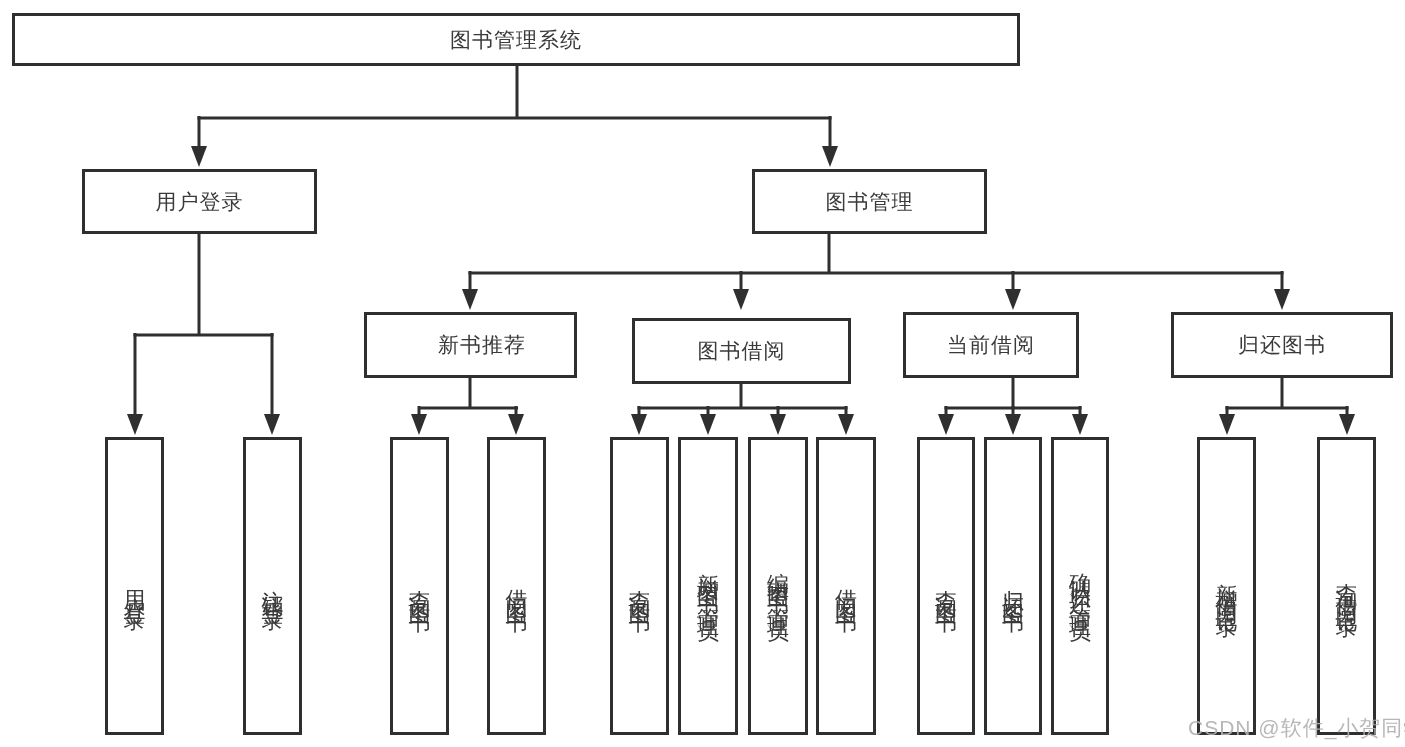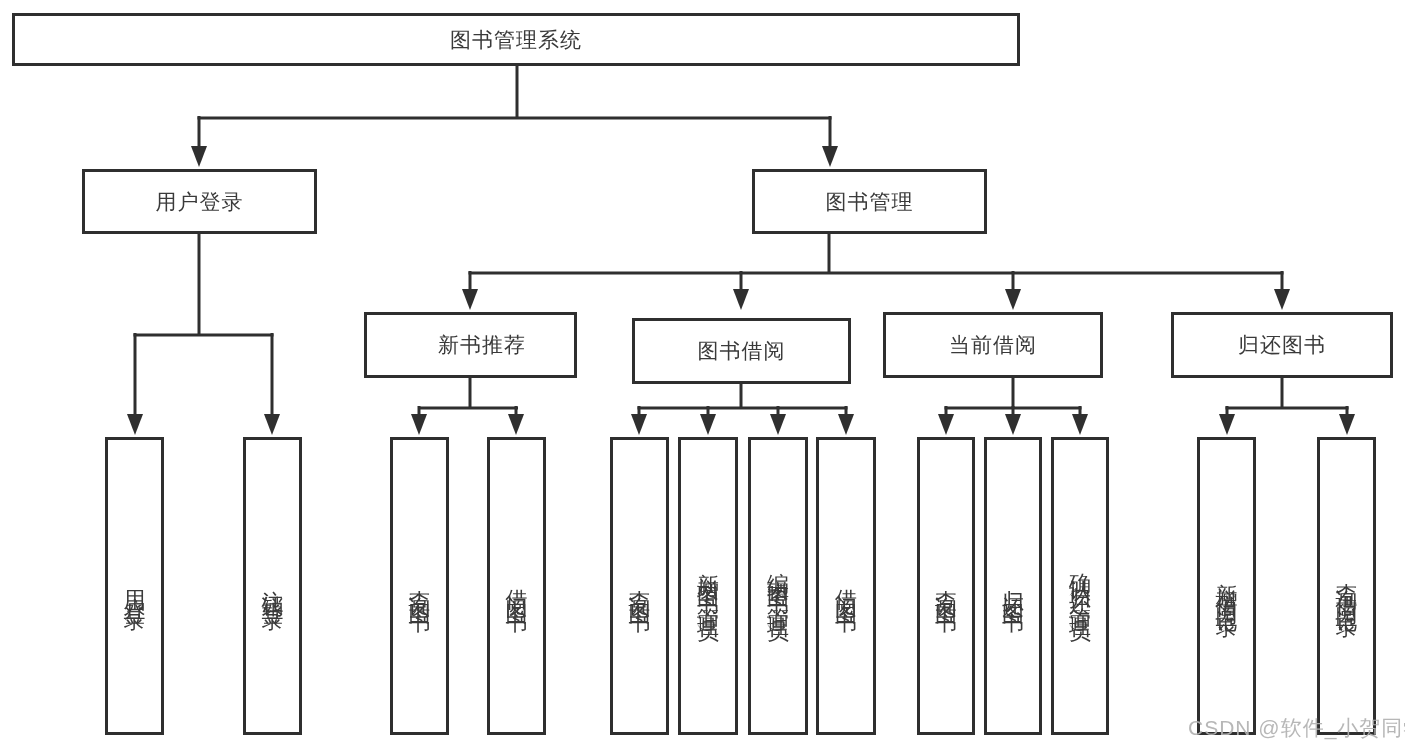--- a/index.html
+++ b/index.html
@@ -139,21 +139,21 @@
     </g>
   </svg>
 
   <div class="box hbox" style="left:12px; top:13px; width:1008px; height:53px;">图书管理系统</div>
 
   <div class="box hbox" style="left:82px; top:169px; width:235px; height:65px;">用户登录</div>
   <div class="box hbox" style="left:752px; top:169px; width:235px; height:65px;">图书管理</div>
 
   <div class="box hbox" style="left:364px; top:312px; width:213px; height:66px;padding-left:23px;">新书推荐</div>
   <div class="box hbox" style="left:632px; top:312px; width:219px; height:66px;margin-top:6px;">图书借阅</div>
-  <div class="box hbox" style="left:883px; top:312px; width:220px; height:66px;">当前借阅</div>
+  <div class="box hbox" style="left:903px; top:312px; width:176px; height:66px;">当前借阅</div>
   <div class="box hbox" style="left:1171px; top:312px; width:222px; height:66px;">归还图书</div>
 
   <div class="box vbox" style="left:105px; top:437px; width:59px; height:298px;">
     <span>用户登录</span>
   </div>
   <div class="box vbox" style="left:243px; top:437px; width:59px; height:298px;">
     <span>注销登录</span>
   </div>
 
   <div class="box vbox" style="left:390px; top:437px; width:59px; height:298px;">

